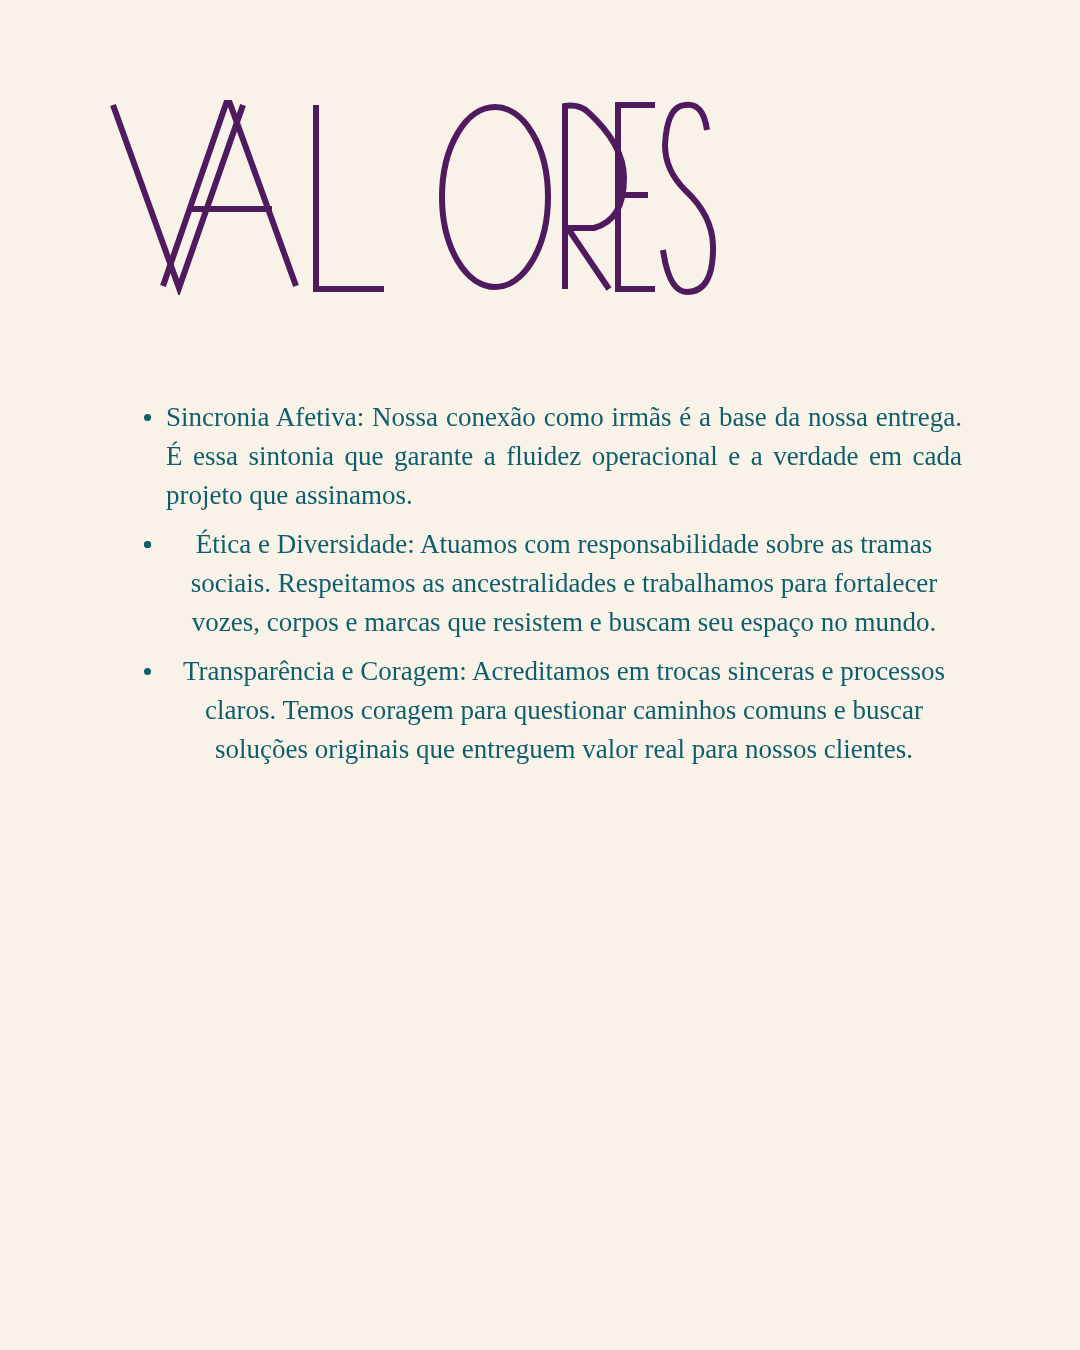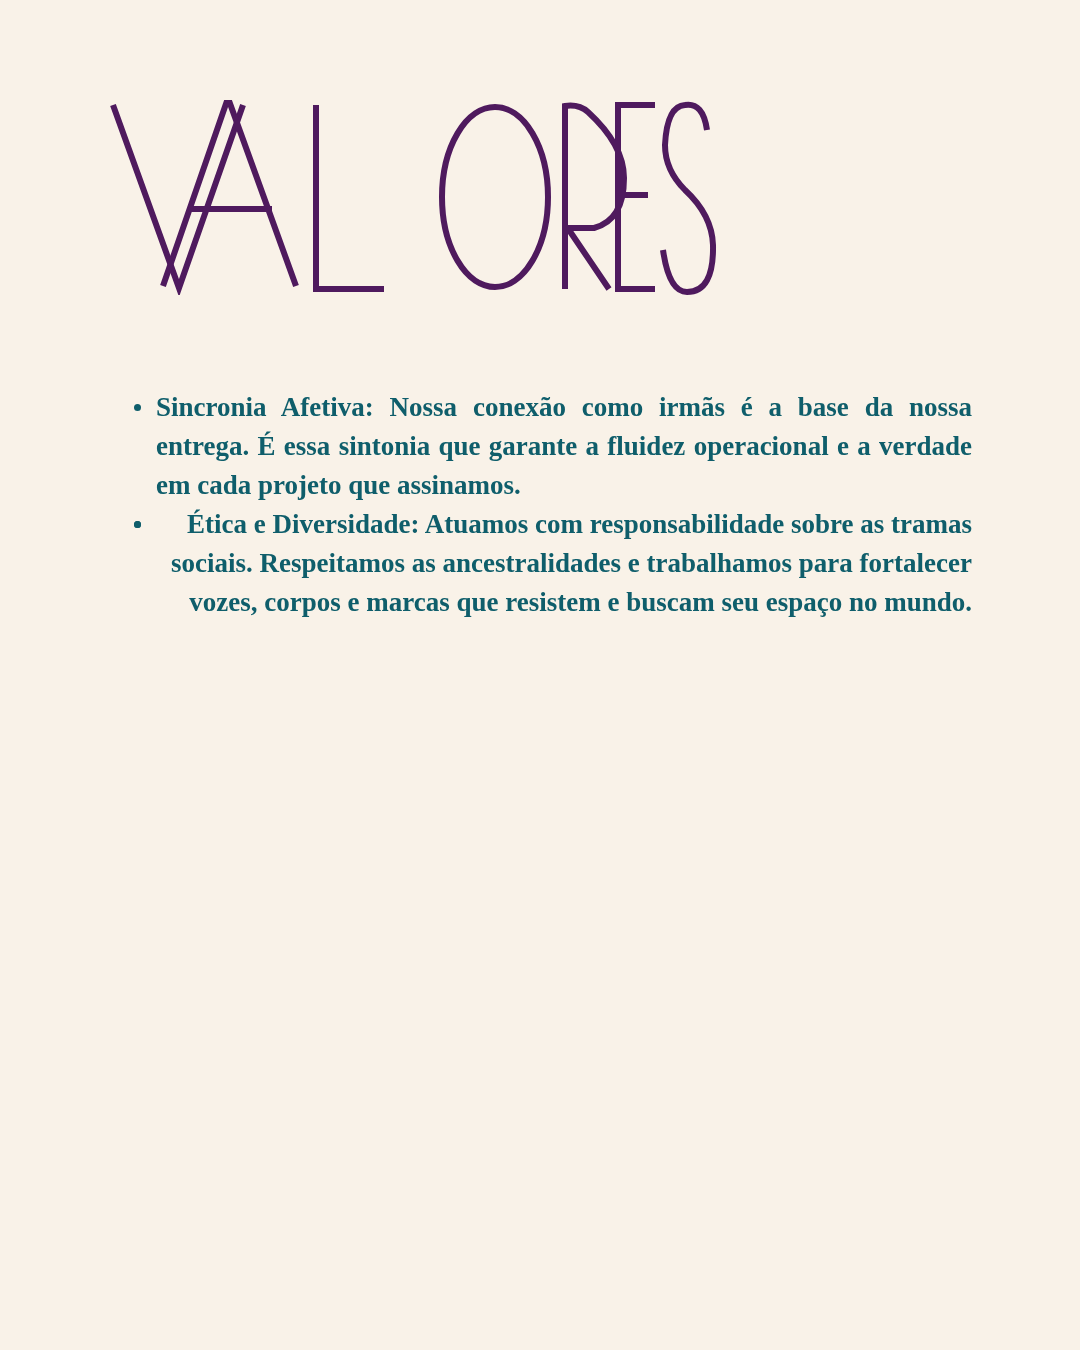--- a/index.html
+++ b/index.html
@@ -25,24 +25,24 @@
       width: 816px;
       margin: 0; padding: 0;
       list-style: none;
       font-family: "Liberation Serif", "DejaVu Serif", serif;
       font-size: 27px;
       line-height: 39px;
       color: #0f5e6b;
     }
     .values-list li {
       position: relative;
-      margin: 0; padding: 0; font-weight: bold;
+      margin: 10px; padding: 0;
     }
     .values-list li.justify { text-align: justify; }
-    .values-list li.left { text-align: right; }
+    .values-list li.left { text-align: center; }
     .bullet {
       position: absolute;
       left: -22px; top: 16px;
       width: 7px; height: 7px;
       border-radius: 50%;
       background: #0f5e6b;
     }
   </style>
 </head>
 <body>
@@ -77,13 +77,17 @@
     <span class="bullet"></span>
     <span>Sincronia Afetiva: Nossa conexão como irmãs é a base da nossa entrega. É essa sintonia que garante a fluidez operacional e a verdade em cada projeto que assinamos.</span>
   </li>
   <li class="justify">
     <span class="bullet"></span>
   </li>
   <li class="left">
     <span class="bullet"></span>
     <span>Ética e Diversidade: Atuamos com responsabilidade sobre as tramas sociais. Respeitamos as ancestralidades e trabalhamos para fortalecer vozes, corpos e marcas que resistem e buscam seu espaço no mundo.</span>
   </li>
+  <li class="left">
+    <span class="bullet"></span>
+    <span>Transparência e Coragem: Acreditamos em trocas sinceras e processos claros. Temos coragem para questionar caminhos comuns e buscar soluções originais que entreguem valor real para nossos clientes.</span>
+  </li>
 </ul>
 
 </body></html>

